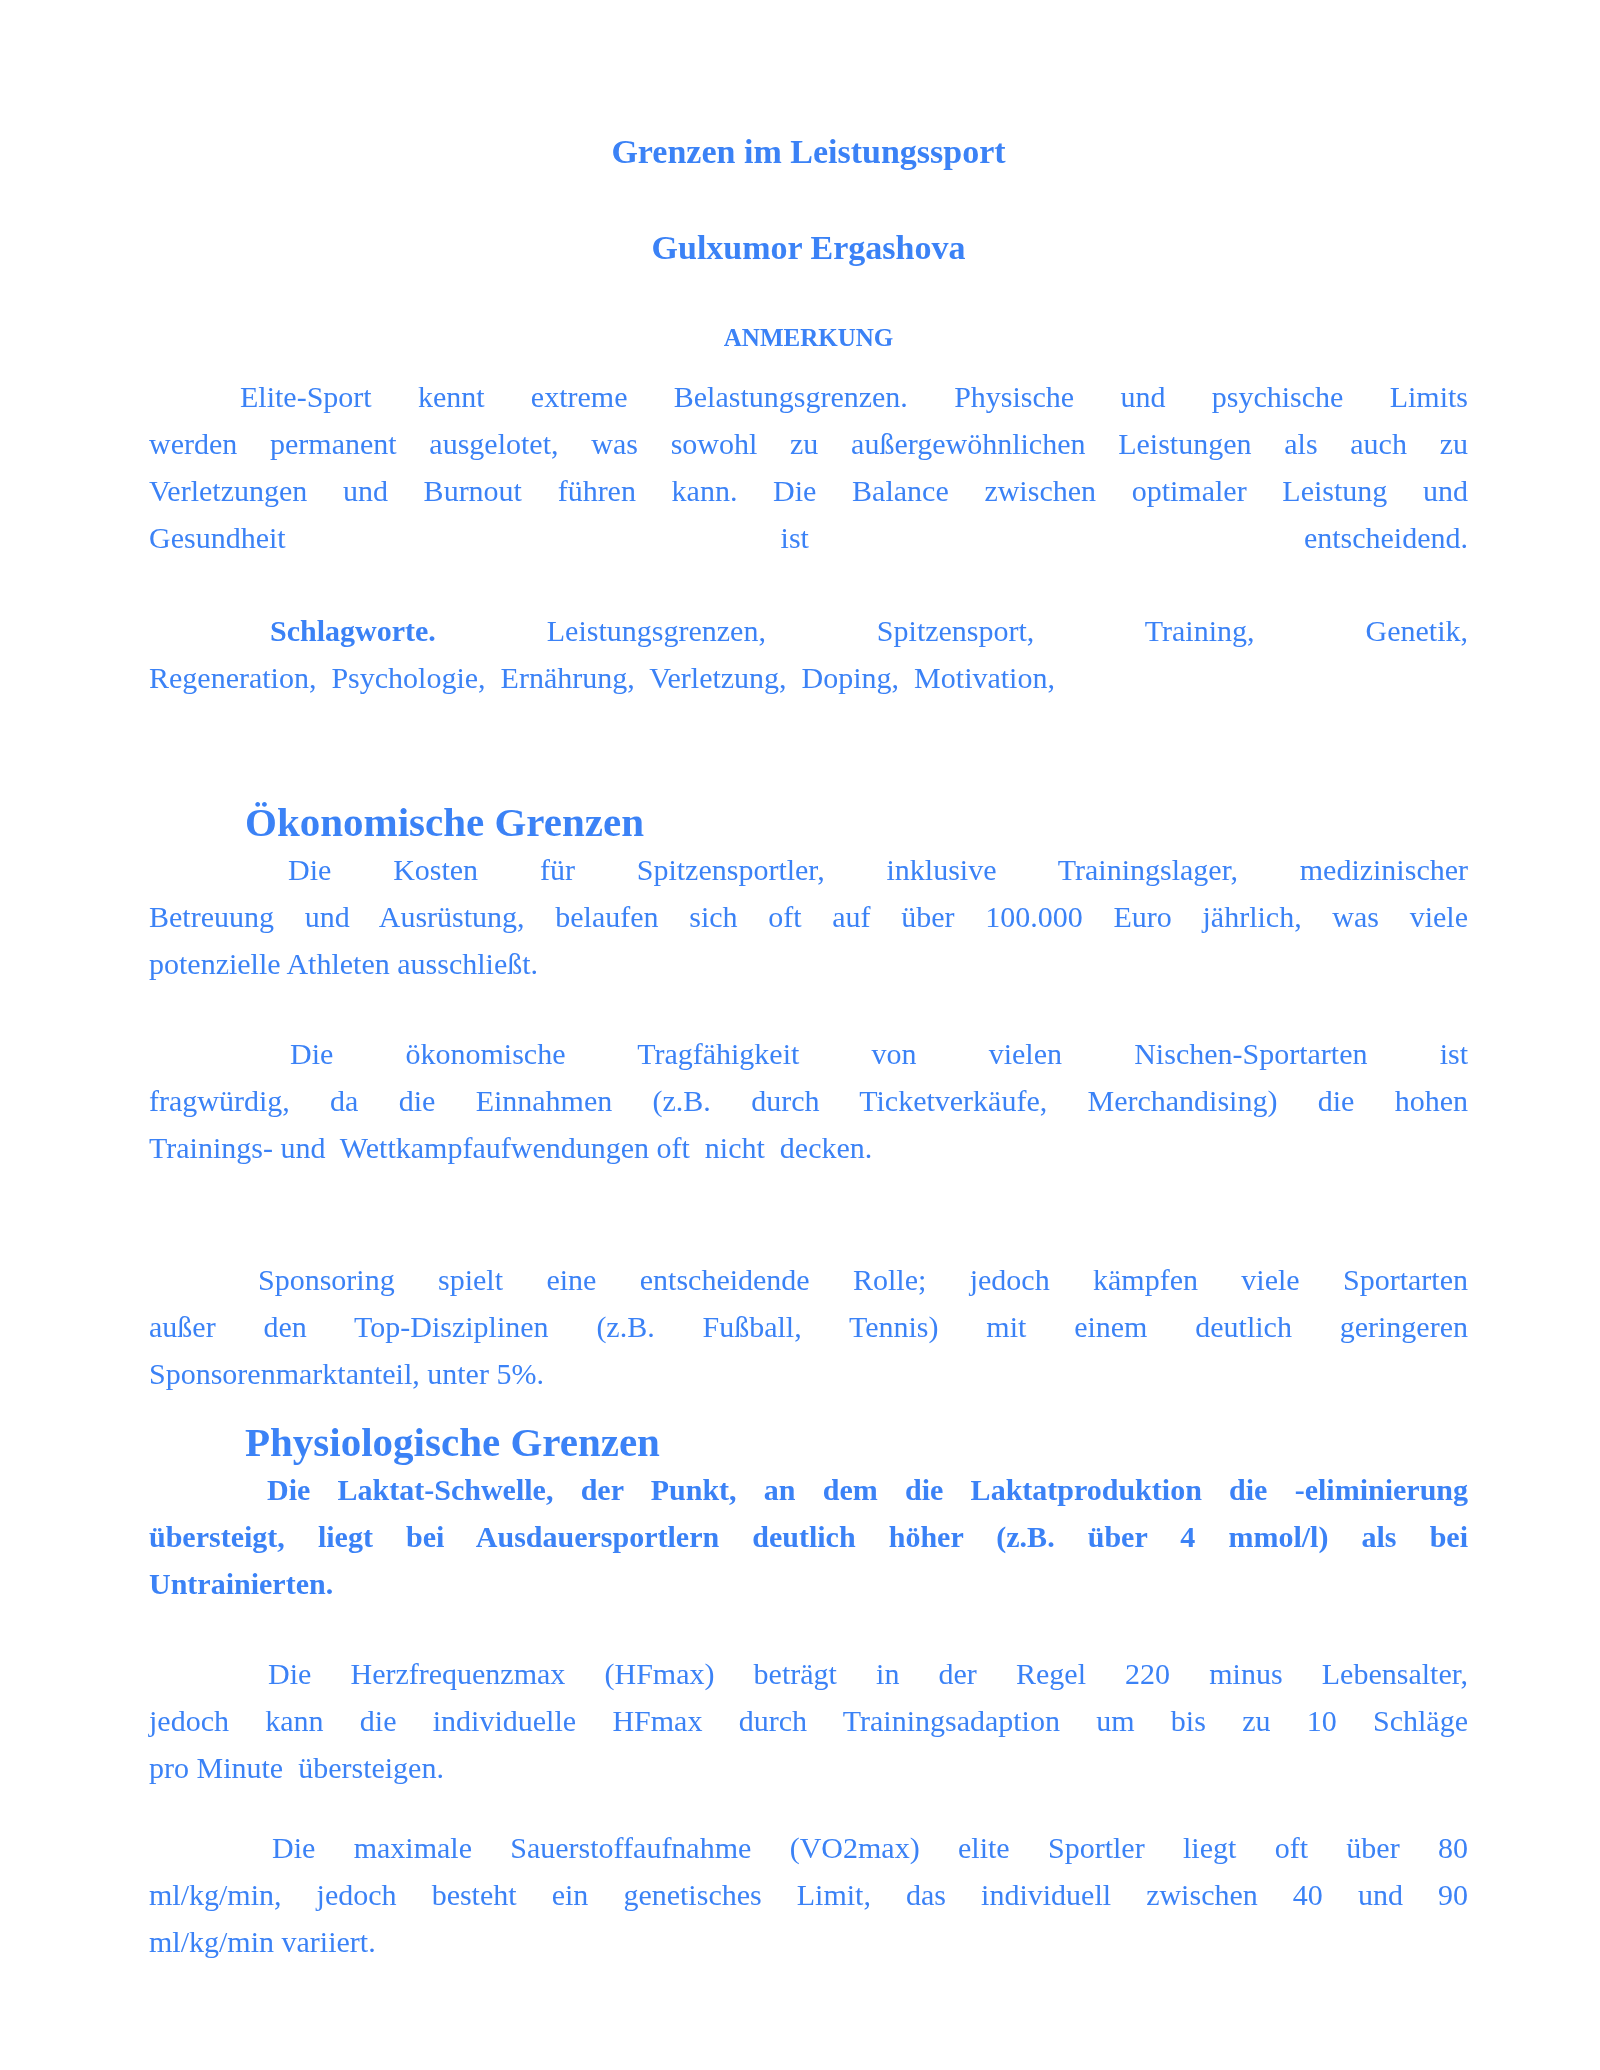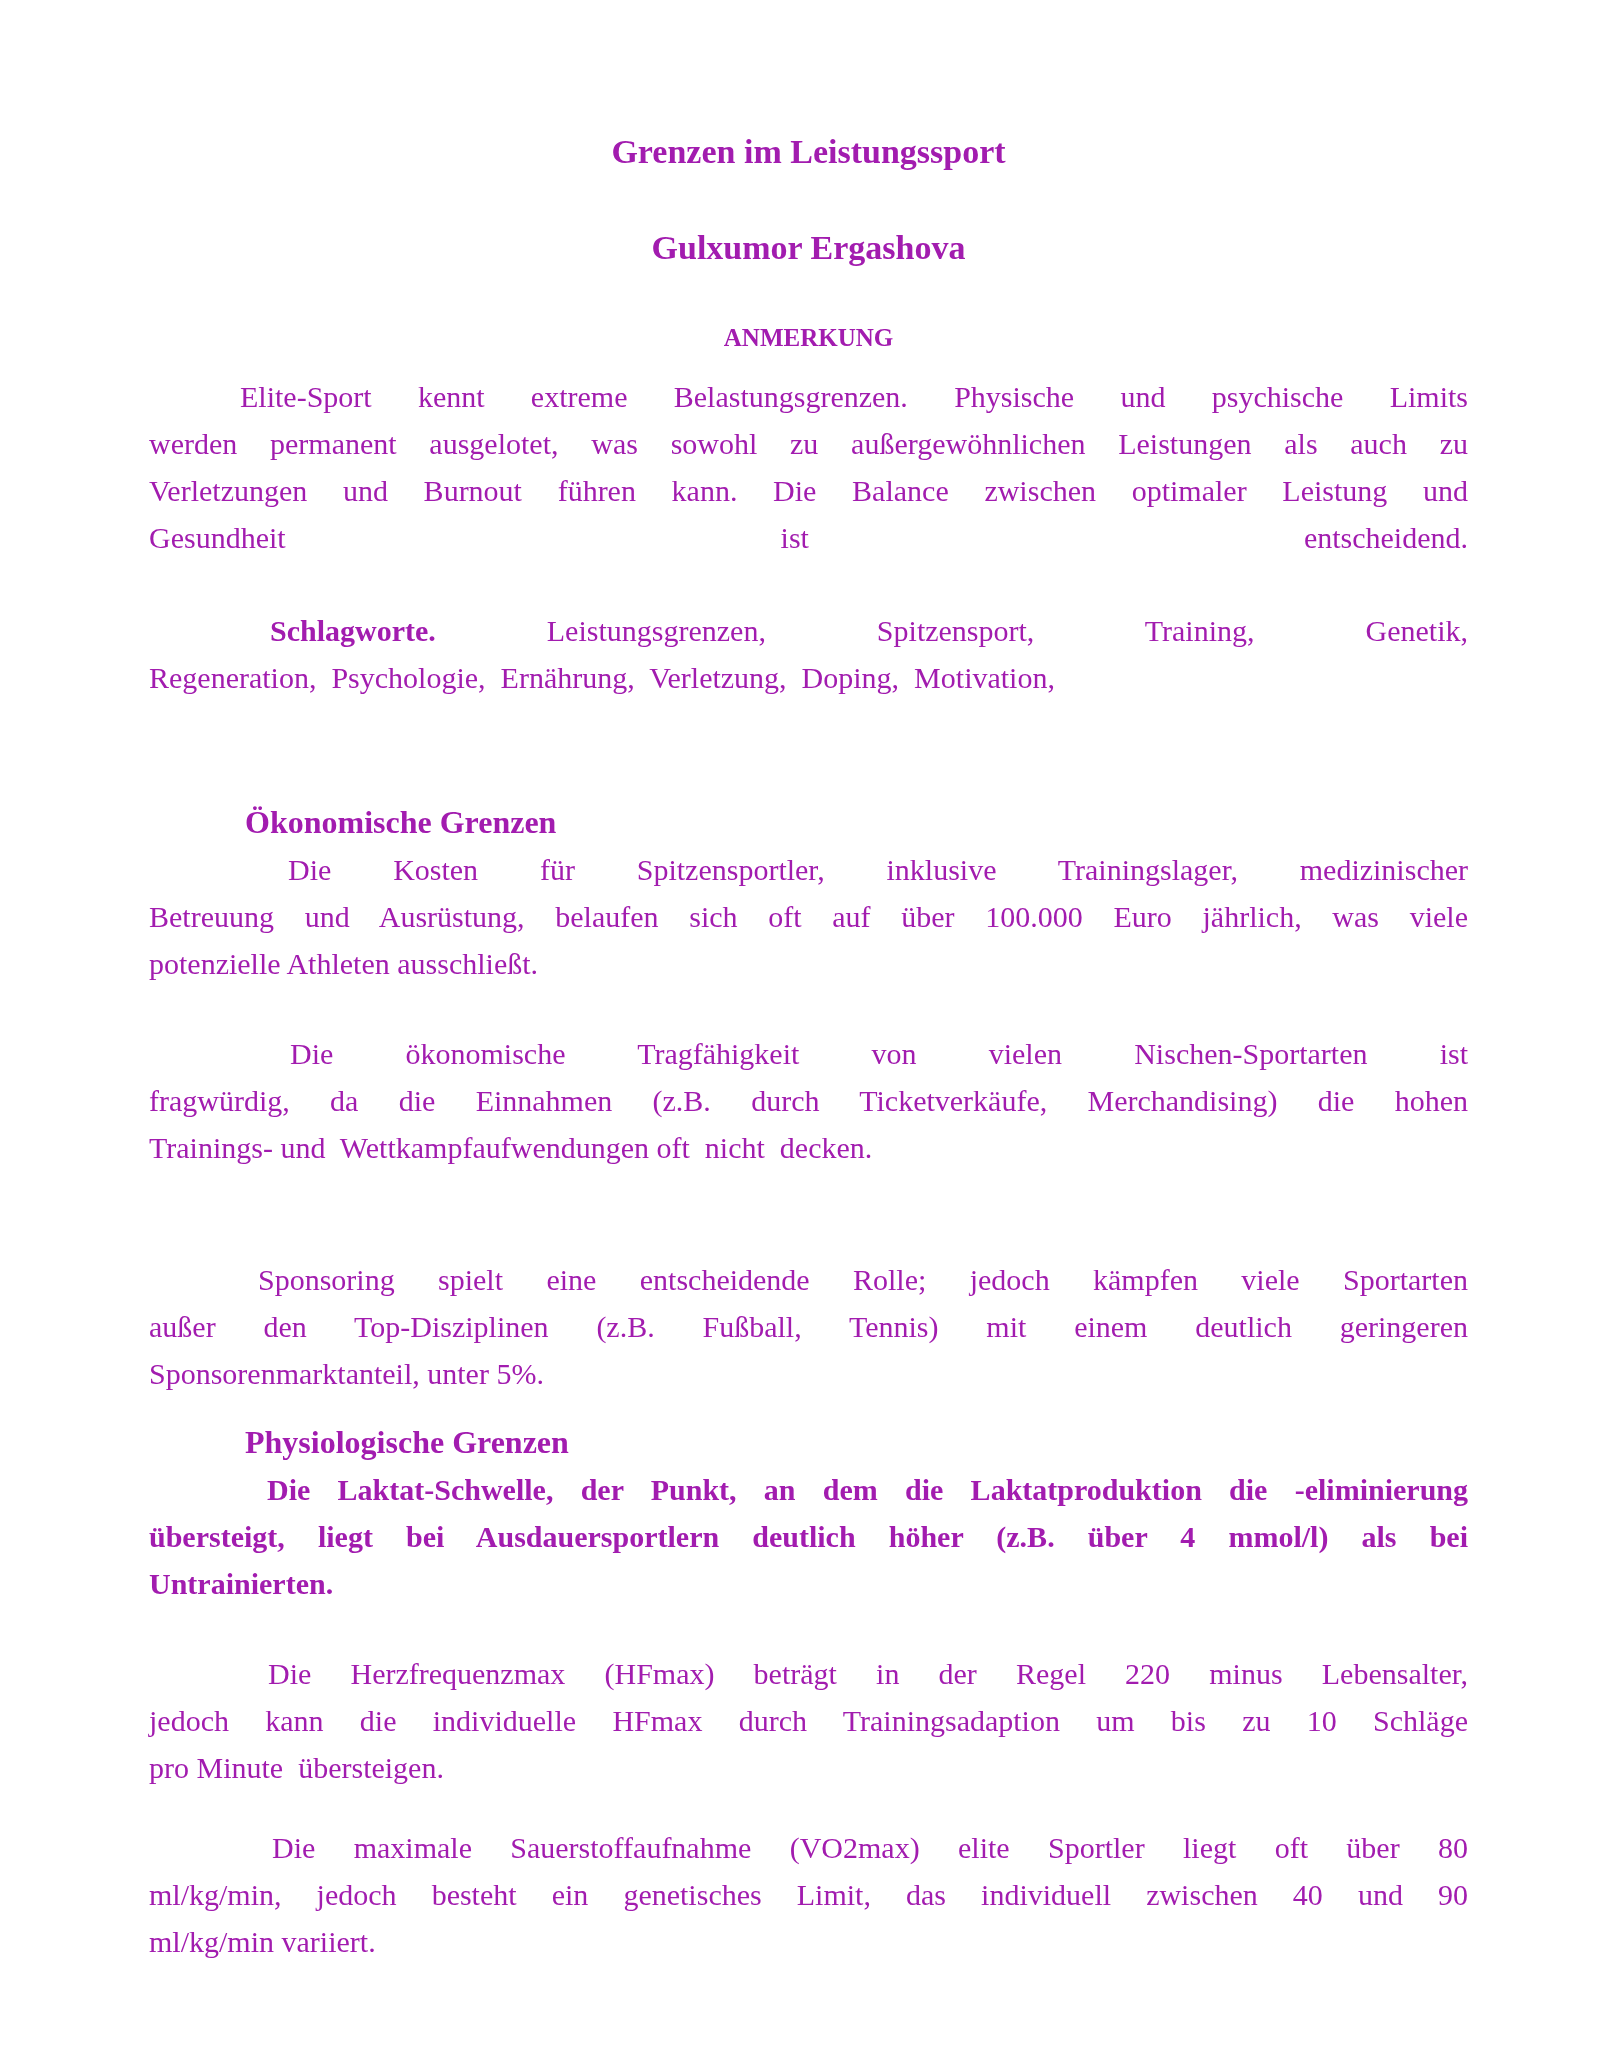--- a/index.html
+++ b/index.html
@@ -5,21 +5,21 @@
   html, body {
     margin: 0;
     padding: 0;
     background: #ffffff;
   }
   .page {
     position: relative;
     width: 1600px;
     height: 2070px;
     background: #ffffff;
-    color: #a21caf;
+    color: #3b82f6;
     overflow: hidden;
     font-family: "Liberation Serif", "DejaVu Serif", serif;
   }
   .block {
     position: absolute;
     left: 149px;
     width: 1319px;
   }
   .line {
     font-size: 30px;
@@ -36,21 +36,21 @@
     position: absolute;
     left: 149px;
     width: 1319px;
     text-align: center;
     font-weight: bold;
     font-size: 34px;
     line-height: 47px;
   }
   .heading .line {
     font-weight: bold;
-    font-size: 32px;
+    font-size: 41px;
     text-align: left;
     text-align-last: left;
     white-space: pre-wrap;
   }
   .b {
     font-weight: bold;
   }
 </style>
 </head>
 <body>

